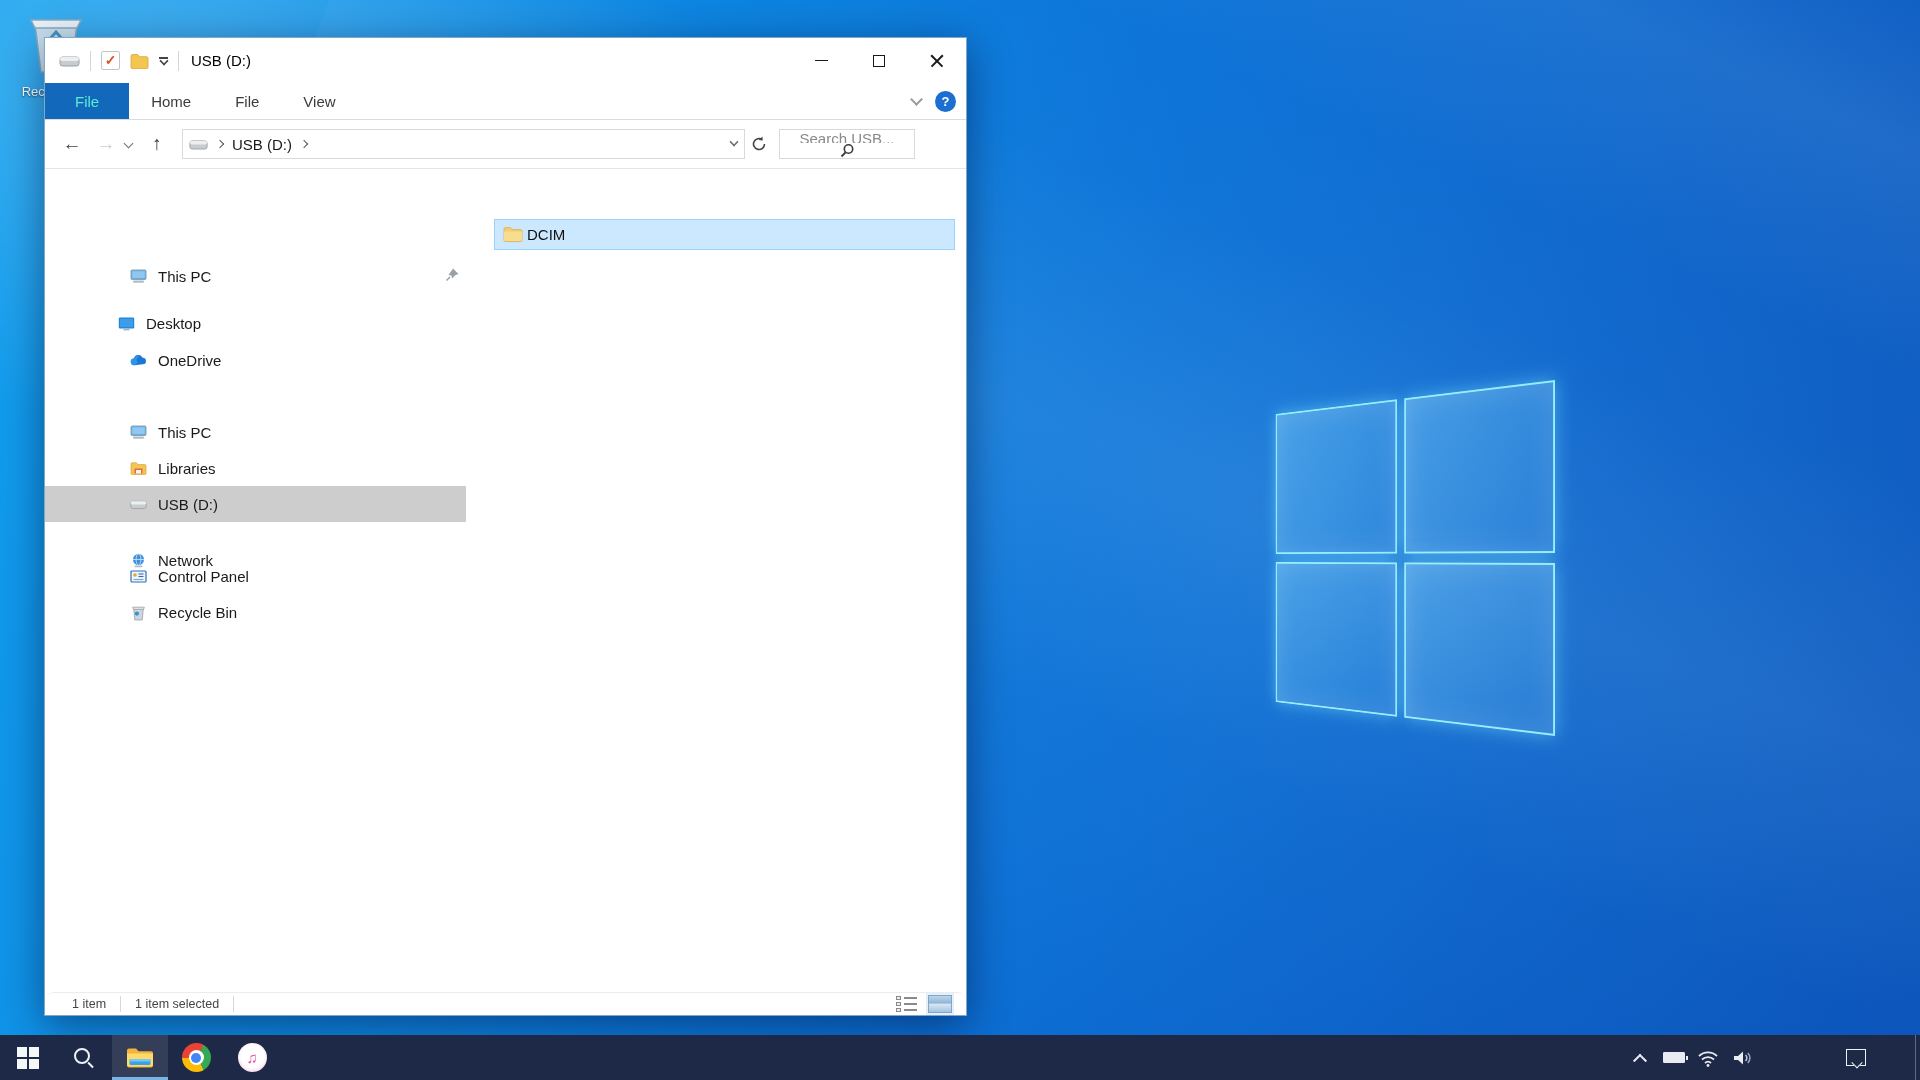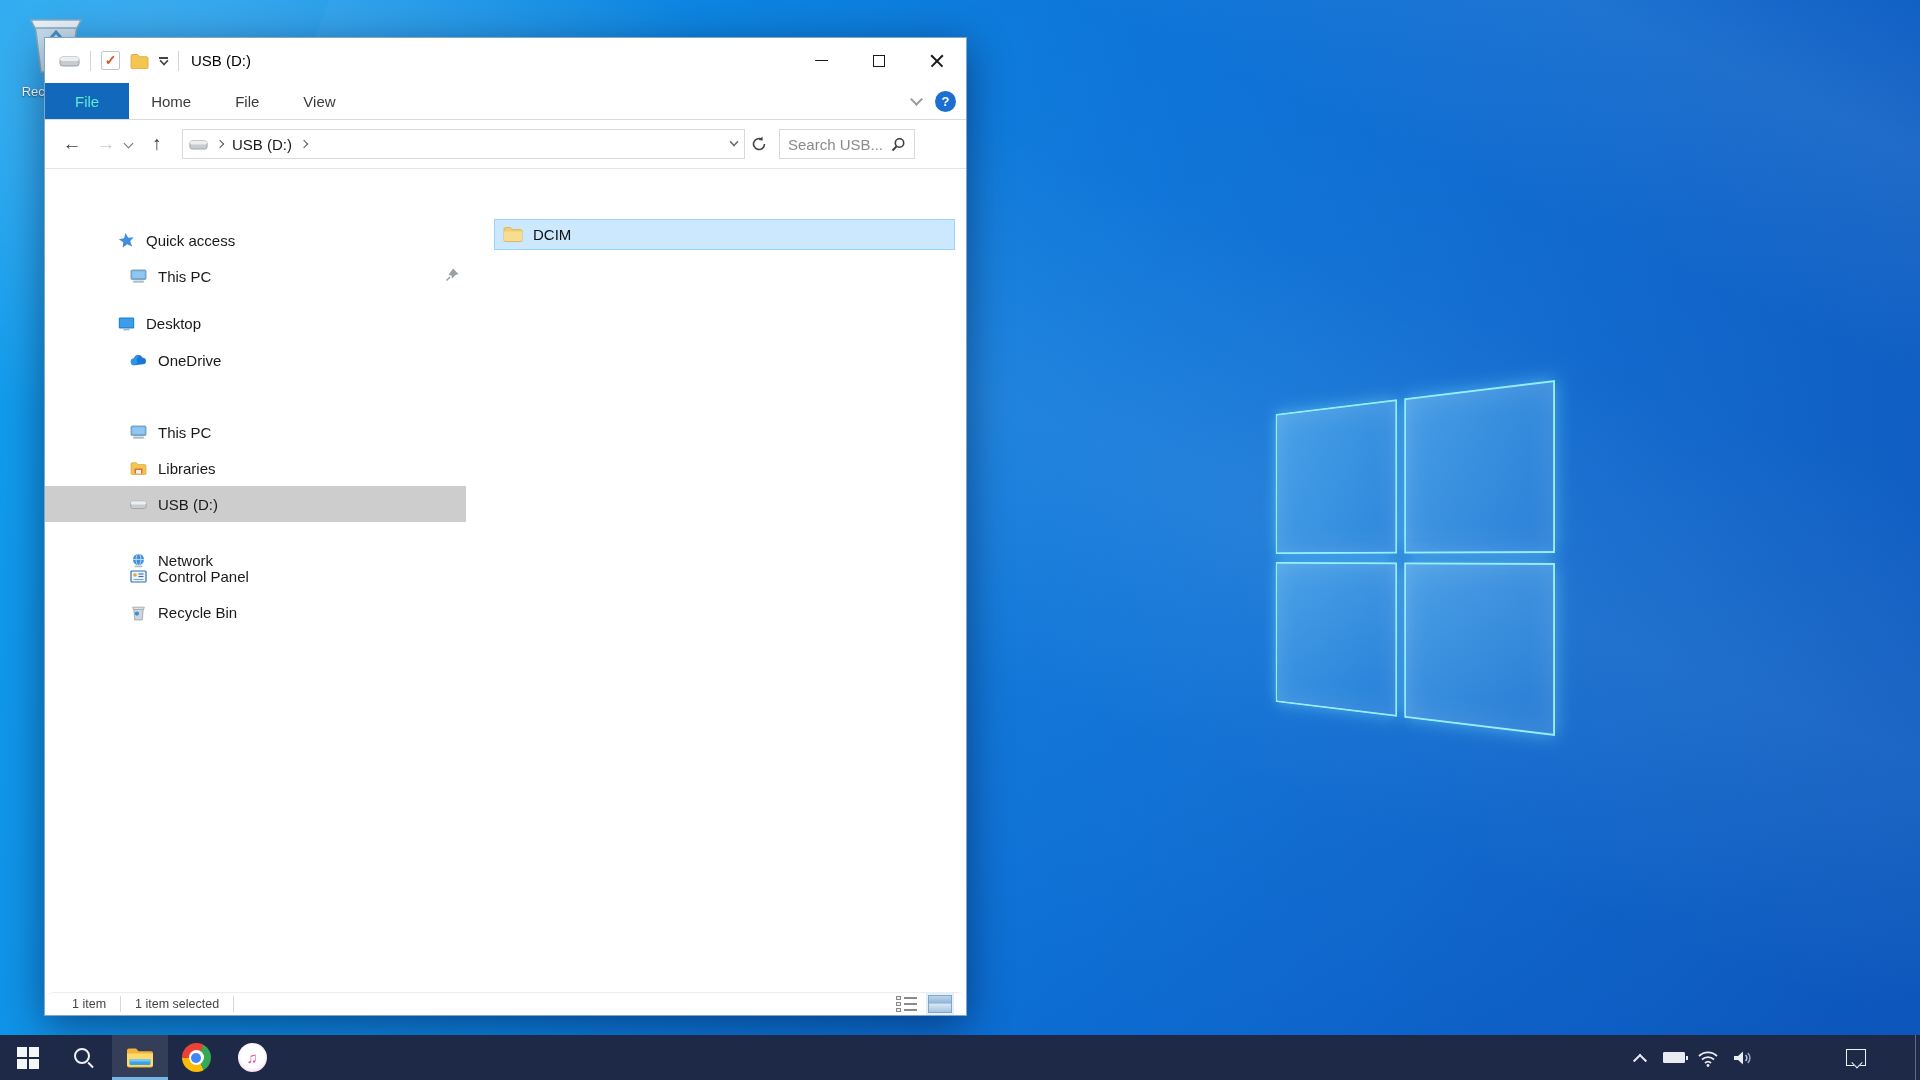--- a/index.html
+++ b/index.html
@@ -69,39 +69,39 @@
   #navrow { position:absolute; left:0; top:82px; width:100%; height:49px; background:#fff; border-bottom:1px solid #e4e4e4;
     display:flex; align-items:center; }
   .nav-arrow { font-size:19px; color:#3c3c3c; width:34px; text-align:center; }
   .nav-arrow.disabled { color:#c9cdd2; }
   .nav-chev-sm { width:7px; height:7px; border-right:1.6px solid #707070; border-bottom:1.6px solid #707070; transform:rotate(45deg); margin:0 8px 2px 2px; }
   #addressbox { display:flex; align-items:center; height:30px; width:563px; margin-left:8px; border:1px solid #d9d9d9; background:#fff; padding:0 6px; }
   .crumb-chev { width:6px; height:6px; border-right:1.5px solid #555; border-bottom:1.5px solid #555; transform:rotate(-45deg); margin:0 9px; }
   #crumb-text { font-size:15px; color:#1a1a1a; }
   #addr-drop { margin-left:auto; }
   #refresh-btn { width:28px; height:30px; display:flex; align-items:center; justify-content:center; }
-  #searchbox { display:flex; align-items:center; height:30px; width:136px; margin-left:6px; border:1px solid #d9d9d9; background:#fff; padding:0 8px; }
+  #searchbox { display:flex; align-items:center; height:30px; width:136px; margin-left:6px; border:1px solid #d9d9d9; background:#fff; padding:0 8px;flex-direction:column; }
   #searchbox .ph { font-size:15px; color:#8a8a8a; flex:1; white-space:nowrap; overflow:hidden; }
 
   
   #mainarea { position:absolute; left:0; top:132px; width:100%; height:836px; background:#fff; }
 
   
   .srow { position:absolute; left:0; width:421px; height:36px; display:flex; align-items:center; font-size:15px; color:#1a1a1a; }
   .srow .sicon { width:17px; height:17px; flex:0 0 17px; display:flex; align-items:center; justify-content:center; }
   .srow .slabel { margin-left:11px; white-space:nowrap; }
   .srow.lvl0 { padding-left:73px; }
   .srow.lvl1 { padding-left:85px; }
   .srow.selected { background:#cdcdcd; }
   .pin { position:absolute; left:400px; top:9px; }
 
   
   .file-tile { position:absolute; left:449px; top:49px; width:461px; height:31px; background:#cce8ff; border:1px solid #99d1ff;
     display:flex; align-items:center; padding-left:8px; }
-  .file-tile .fname { font-size:15px; color:#111; margin-left:10px; }
+  .file-tile .fname { font-size:15px; color:#111; margin-left:4px; }
 
   
   #statusbar { position:absolute; left:0; bottom:0; width:100%; height:23px; background:#fff; border-top:1px solid #ececec;
     display:flex; align-items:center; font-size:12.5px; color:#444;border-radius:9px; }
   .st-sep { width:1px; height:16px; background:#d8d8d8; margin:0 14px; }
   #status-left { margin-left:27px; }
   #st-views { position:absolute; right:14px; top:2px; display:flex; gap:10px; align-items:center; }
   .view-details { width:22px; height:17px; position:relative; }
   .view-details .dl { position:absolute; left:8px; width:13px; height:2px; background:#8a8a8a; }
   .view-details .db { position:absolute; left:0; width:5px; height:4px; border:1px solid #8a8a8a; background:#e8f0f8; }
@@ -227,26 +227,20 @@
       <div class="ph">Search USB...</div>
       <svg width="15" height="15" viewBox="0 0 15 15">
         <circle cx="8.5" cy="6" r="4.2" fill="none" stroke="#3c3c3c" stroke-width="1.6"></circle>
         <line x1="5.4" y1="9.5" x2="1.5" y2="13.5" stroke="#3c3c3c" stroke-width="1.8"></line>
       </svg>
     </div>
   </div>
 
   <div id="mainarea">
 
-    <div class="srow lvl0" style="top:52px;">
-      <svg class="sicon" width="17" height="17" viewBox="0 0 17 17">
-        <path d="M8.5 1 L10.6 6 L16 6.3 L12 9.8 L13.3 15.2 L8.5 12.3 L3.7 15.2 L5 9.8 L1 6.3 L6.4 6 Z" fill="#3f8fdc" transform="rotate(-8 8.5 8.5)"></path>
-      </svg>
-      <span class="slabel">Quick access</span>
-    </div>
 
     <div class="srow lvl1" style="top:88px;">
       <svg class="sicon" width="17" height="15" viewBox="0 0 17 15">
         <rect x="1" y="1" width="15" height="9.5" rx="1" fill="#5aa7e8" stroke="#90a4ae"></rect>
         <rect x="2.2" y="2.2" width="12.6" height="7" fill="#8ec7f2"></rect>
         <rect x="3" y="11.5" width="11" height="2.2" rx="1" fill="#b0bec5"></rect>
       </svg>
       <span class="slabel">This PC</span>
       <svg class="pin" width="15" height="15" viewBox="0 0 15 15">
         <path d="M8 1.5 L13.5 7 L10.5 8 L7 11.5 L6.5 8.5 L3.5 8 Z" fill="#9aa0a6"></path>

